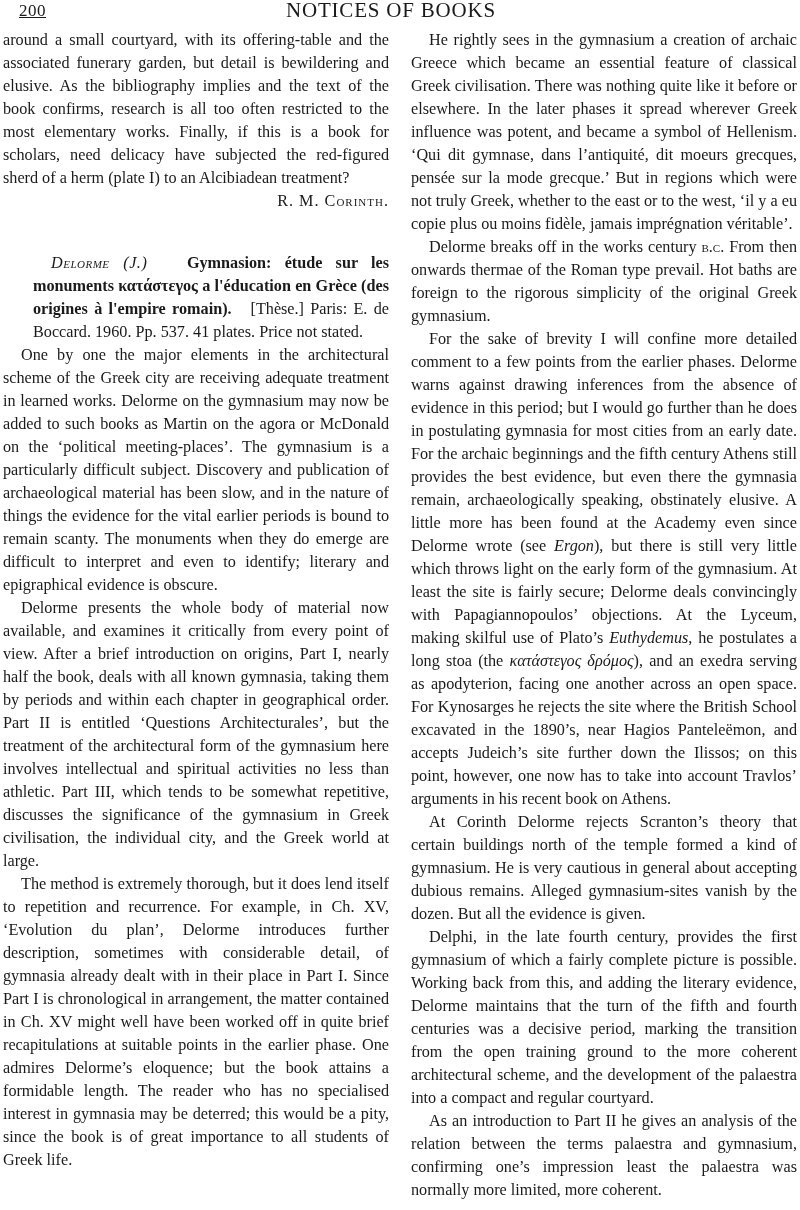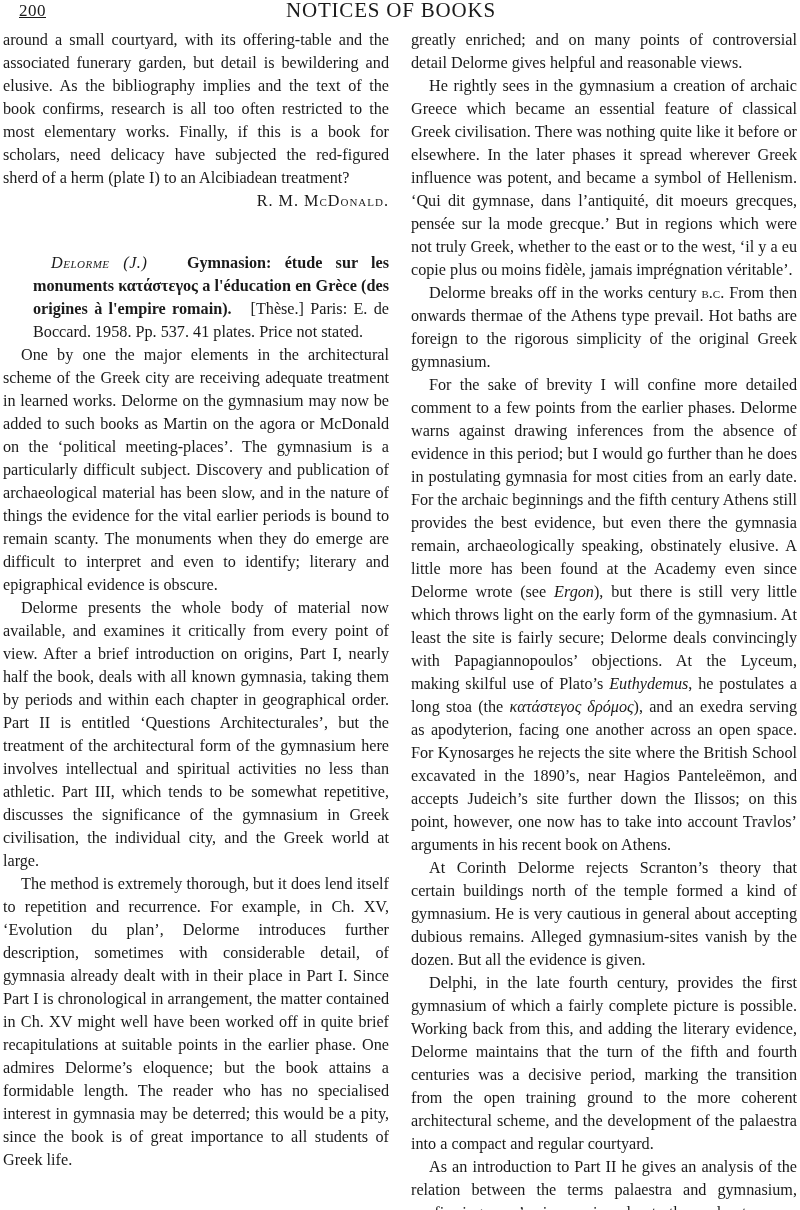--- a/index.html
+++ b/index.html
@@ -43,34 +43,33 @@
 <body>
 
 <div class="page">
   <div class="running-head">
     <span class="page-number">200</span>
     <span class="running-title">NOTICES OF BOOKS</span>
   </div>
 
   <div class="col col-left">
     <p class="noindent">around a small courtyard, with its offering-table and the associated funerary garden, but detail is bewildering and elusive. As the bibliography implies and the text of the book confirms, research is all too often restricted to the most elementary works. Finally, if this is a book for scholars, need delicacy have subjected the red-figured sherd of a herm (plate I) to an Alcibiadean treatment?</p>
-    <p class="sig">R. M. McDonald.</p>
+    <p class="sig">R. M. Corinth.</p>
     <div class="spacer"></div>
     <p class="entry">
       <span class="author">Delorme (J.)</span>&nbsp;&nbsp;
       <span class="book-title">Gymnasion: étude sur les monuments κατάστεγος a l'éducation en Grèce (des origines à l'empire romain).</span>&nbsp;&nbsp;
-      <span>[Thèse.] Paris: E. de Boccard. 1958. Pp. 537. 41 plates. Price not stated.</span>
+      <span>[Thèse.] Paris: E. de Boccard. 1960. Pp. 537. 41 plates. Price not stated.</span>
     </p>
     <p>One by one the major elements in the architectural scheme of the Greek city are receiving adequate treatment in learned works. Delorme on the gymnasium may now be added to such books as Martin on the agora or McDonald on the ‘political meeting-places’. The gymnasium is a particularly difficult subject. Discovery and publication of archaeological material has been slow, and in the nature of things the evidence for the vital earlier periods is bound to remain scanty. The monuments when they do emerge are difficult to interpret and even to identify; literary and epigraphical evidence is obscure.</p>
     <p>Delorme presents the whole body of material now available, and examines it critically from every point of view. After a brief introduction on origins, Part I, nearly half the book, deals with all known gymnasia, taking them by periods and within each chapter in geographical order. Part II is entitled ‘Questions Architecturales’, but the treatment of the architectural form of the gymnasium here involves intellectual and spiritual activities no less than athletic. Part III, which tends to be somewhat repetitive, discusses the significance of the gymnasium in Greek civilisation, the individual city, and the Greek world at large.</p>
     <p>The method is extremely thorough, but it does lend itself to repetition and recurrence. For example, in Ch. XV, ‘Evolution du plan’, Delorme introduces further description, sometimes with considerable detail, of gymnasia already dealt with in their place in Part I. Since Part I is chronological in arrangement, the matter contained in Ch. XV might well have been worked off in quite brief recapitulations at suitable points in the earlier phase. One admires Delorme’s eloquence; but the book attains a formidable length. The reader who has no specialised interest in gymnasia may be deterred; this would be a pity, since the book is of great importance to all students of Greek life.</p>
   </div>
 
   <div class="col col-right">
-    <p class="noindent">greatly enriched; and on many points of controversial detail Delorme gives helpful and reasonable views.</p>
     <p>He rightly sees in the gymnasium a creation of archaic Greece which became an essential feature of classical Greek civilisation. There was nothing quite like it before or elsewhere. In the later phases it spread wherever Greek influence was potent, and became a symbol of Hellenism. ‘Qui dit gymnase, dans l’antiquité, dit moeurs grecques, pensée sur la mode grecque.’ But in regions which were not truly Greek, whether to the east or to the west, ‘il y a eu copie plus ou moins fidèle, jamais imprégnation véritable’.</p>
-    <p><span>Delorme breaks off in the works century </span><span class="sc">b.c.</span><span> From then onwards thermae of the Athens type prevail. Hot baths are foreign to the rigorous simplicity of the original Greek gymnasium.</span></p>
+    <p><span>Delorme breaks off in the works century </span><span class="sc">b.c.</span><span> From then onwards thermae of the Roman type prevail. Hot baths are foreign to the rigorous simplicity of the original Greek gymnasium.</span></p>
     <p><span>For the sake of brevity I will confine more detailed comment to a few points from the earlier phases. Delorme warns against drawing inferences from the absence of evidence in this period; but I would go further than he does in postulating gymnasia for most cities from an early date. For the archaic beginnings and the fifth century Athens still provides the best evidence, but even there the gymnasia remain, archaeologically speaking, obstinately elusive. A little more has been found at the Academy even since Delorme wrote (see </span><em>Ergon</em><span>), but there is still very little which throws light on the early form of the gymnasium. At least the site is fairly secure; Delorme deals convincingly with Papagiannopoulos’ objections. At the Lyceum, making skilful use of Plato’s </span><em>Euthydemus</em><span>, he postulates a long stoa (the </span><em>κατάστεγος δρόμος</em><span>), and an exedra serving as apodyterion, facing one another across an open space. For Kynosarges he rejects the site where the British School excavated in the 1890’s, near Hagios Panteleëmon, and accepts Judeich’s site further down the Ilissos; on this point, however, one now has to take into account Travlos’ arguments in his recent book on Athens.</span></p>
     <p>At Corinth Delorme rejects Scranton’s theory that certain buildings north of the temple formed a kind of gymnasium. He is very cautious in general about accepting dubious remains. Alleged gymnasium-sites vanish by the dozen. But all the evidence is given.</p>
     <p>Delphi, in the late fourth century, provides the first gymnasium of which a fairly complete picture is possible. Working back from this, and adding the literary evidence, Delorme maintains that the turn of the fifth and fourth centuries was a decisive period, marking the transition from the open training ground to the more coherent architectural scheme, and the development of the palaestra into a compact and regular courtyard.</p>
     <p>As an introduction to Part II he gives an analysis of the relation between the terms palaestra and gymnasium, confirming one’s impression least the palaestra was normally more limited, more coherent.</p>
   </div>
 </div>
 
 </body></html>

